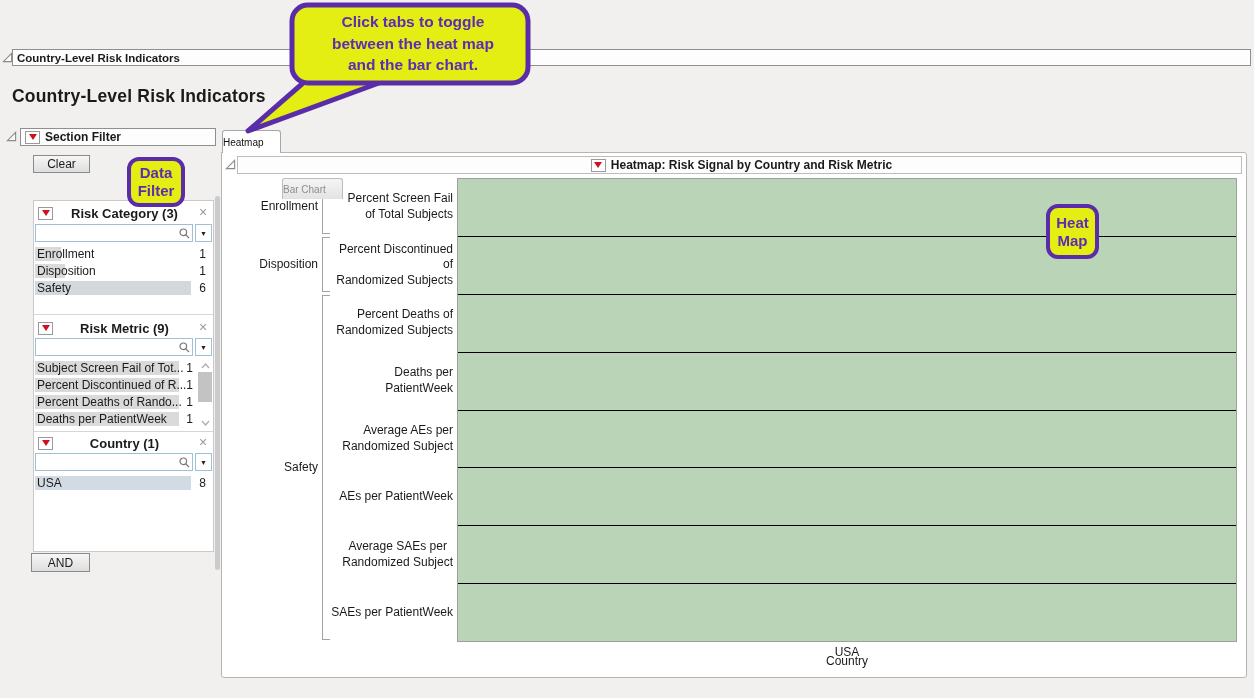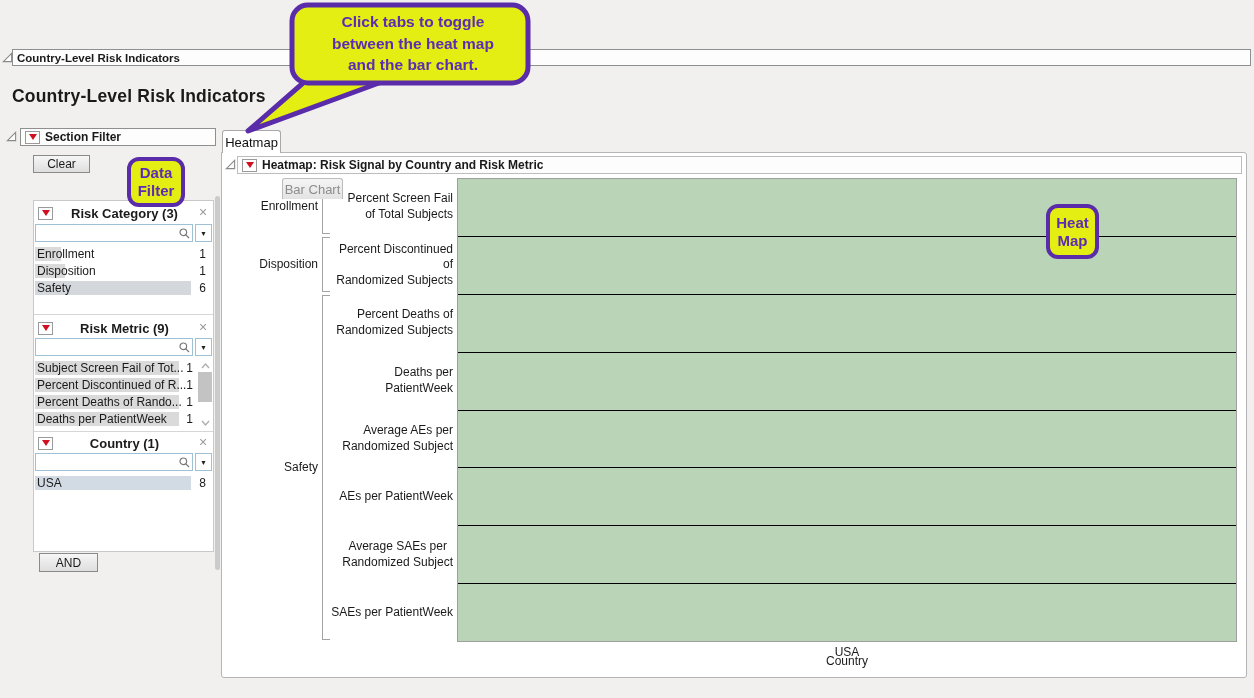--- a/index.html
+++ b/index.html
@@ -74,21 +74,21 @@
   .f-item .cnt{position:absolute;top:1px;text-align:right;}
   .f-divider{position:absolute;left:0;right:0;height:1px;background:#d6d6d6;}
 
   
   .sb{position:absolute;width:14px;}
   .sb .sb-btn{position:absolute;left:0;width:14px;height:13px;display:flex;align-items:center;justify-content:center;cursor:pointer;}
   .sb .sb-thumb{position:absolute;left:0;width:14px;background:#c3c3c3;cursor:pointer;}
 
   
   .tab{
-    box-sizing:border-box;font-size:13px;display:flex;align-items:center;justify-content:center;
+    box-sizing:border-box;font-size:10px;display:flex;align-items:center;justify-content:flex-start;
     cursor:pointer;
   }
   .tab.active{
     background:#fff;border:1px solid #a8a8a8;border-bottom:none;
     border-radius:3px 3px 0 0;z-index:3;color:#111;
   }
   .tab.inactive{
     background:linear-gradient(#f5f5f5,#e3e3e3);border:1px solid #bcbcbc;border-bottom:none;
     border-radius:3px 3px 0 0;color:#8d8d8d;z-index:1;margin-top:46px;
   }
@@ -254,39 +254,39 @@
         <span>▼</span>
       </span>
   </div>
   <div class="f-item" style="top:274px;">
     <span class="bar sel" style="width:156px;"></span>
     <span class="lbl">USA</span>
     <span class="cnt" style="right:6px;">8</span>
   </div>
 </div>
 
-<div class="abs win-btn" style="left:39px;top:553px;width:59px;height:19px;">
+<div class="abs win-btn" style="left:31px;top:553px;width:59px;height:19px;">
   <span>AND</span>
 </div>
 
 <div class="abs" style="left:215px;top:196px;width:5px;height:374px;background:#cbcbcb;border-radius:3px;"></div>
 
 <div class="abs tab active" style="left:222px;top:130px;width:59px;height:23px;">
   <span>Heatmap</span>
 </div>
 <div class="abs tab inactive" style="left:282px;top:132px;width:61px;height:21px;">
   <span>Bar Chart</span>
 </div>
 
 <div class="abs tab-panel" style="left:221px;top:152px;width:1026px;height:526px;"></div>
 
 <svg class="abs disc-tri" style="left:225px;top:159px;" viewBox="0 0 12 12">
     <polygon points="1.5,10.5 10.5,10.5 10.5,1.5" fill="#fdfdfd" stroke="#8a8a8a" stroke-width="1.2"></polygon>
   </svg>
-<div class="abs outline-box lg" style="left:237px;top:156px;width:1005px;height:18px;gap:5px;border-color:#bdbdbd;">
+<div class="abs outline-box lg" style="left:237px;top:156px;width:1005px;height:18px;gap:5px;border-color:#bdbdbd;justify-content:center;">
   <span class="red-tri-btn">
       <i></i>
     </span>
   <span>Heatmap: Risk Signal by Country and Risk Metric</span>
 </div>
 
 <div class="abs cat-label" style="left:236px;top:178px;width:82px;height:58px;">Enrollment</div>
 <div class="abs cat-label" style="left:236px;top:236px;width:82px;height:58px;">Disposition</div>
 <div class="abs cat-label" style="left:236px;top:294px;width:82px;height:348px;">Safety</div>
 

